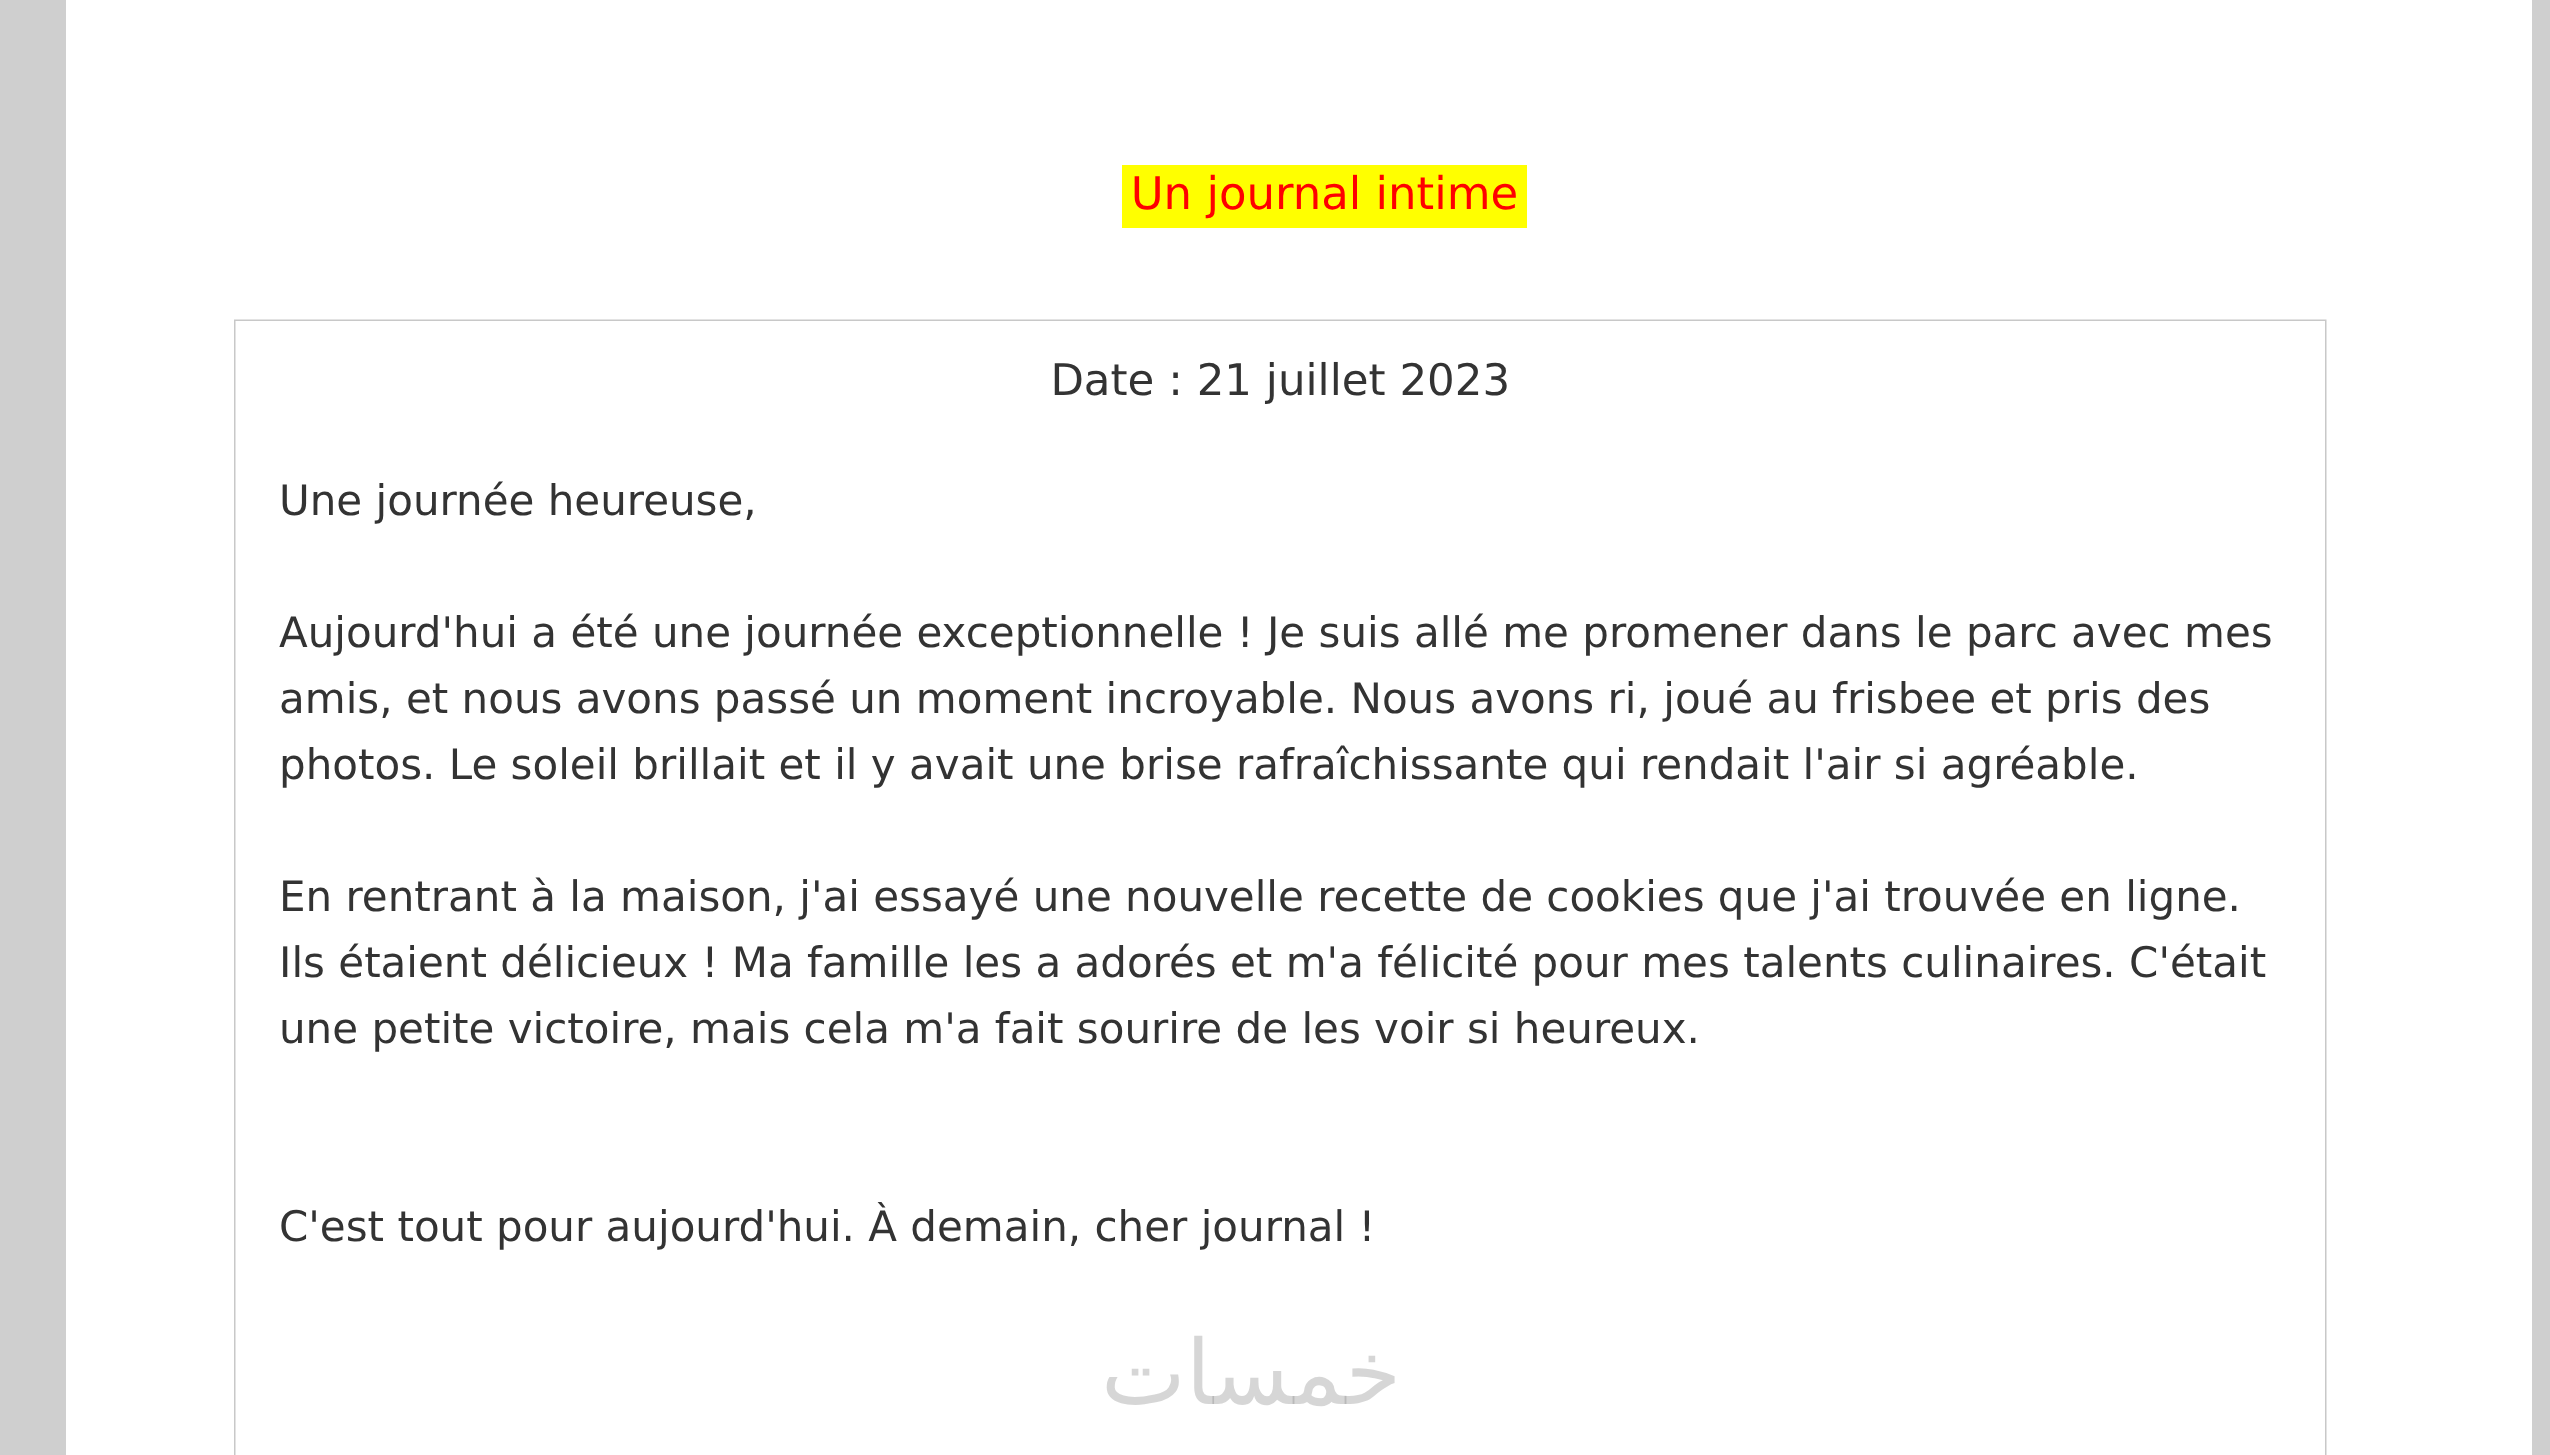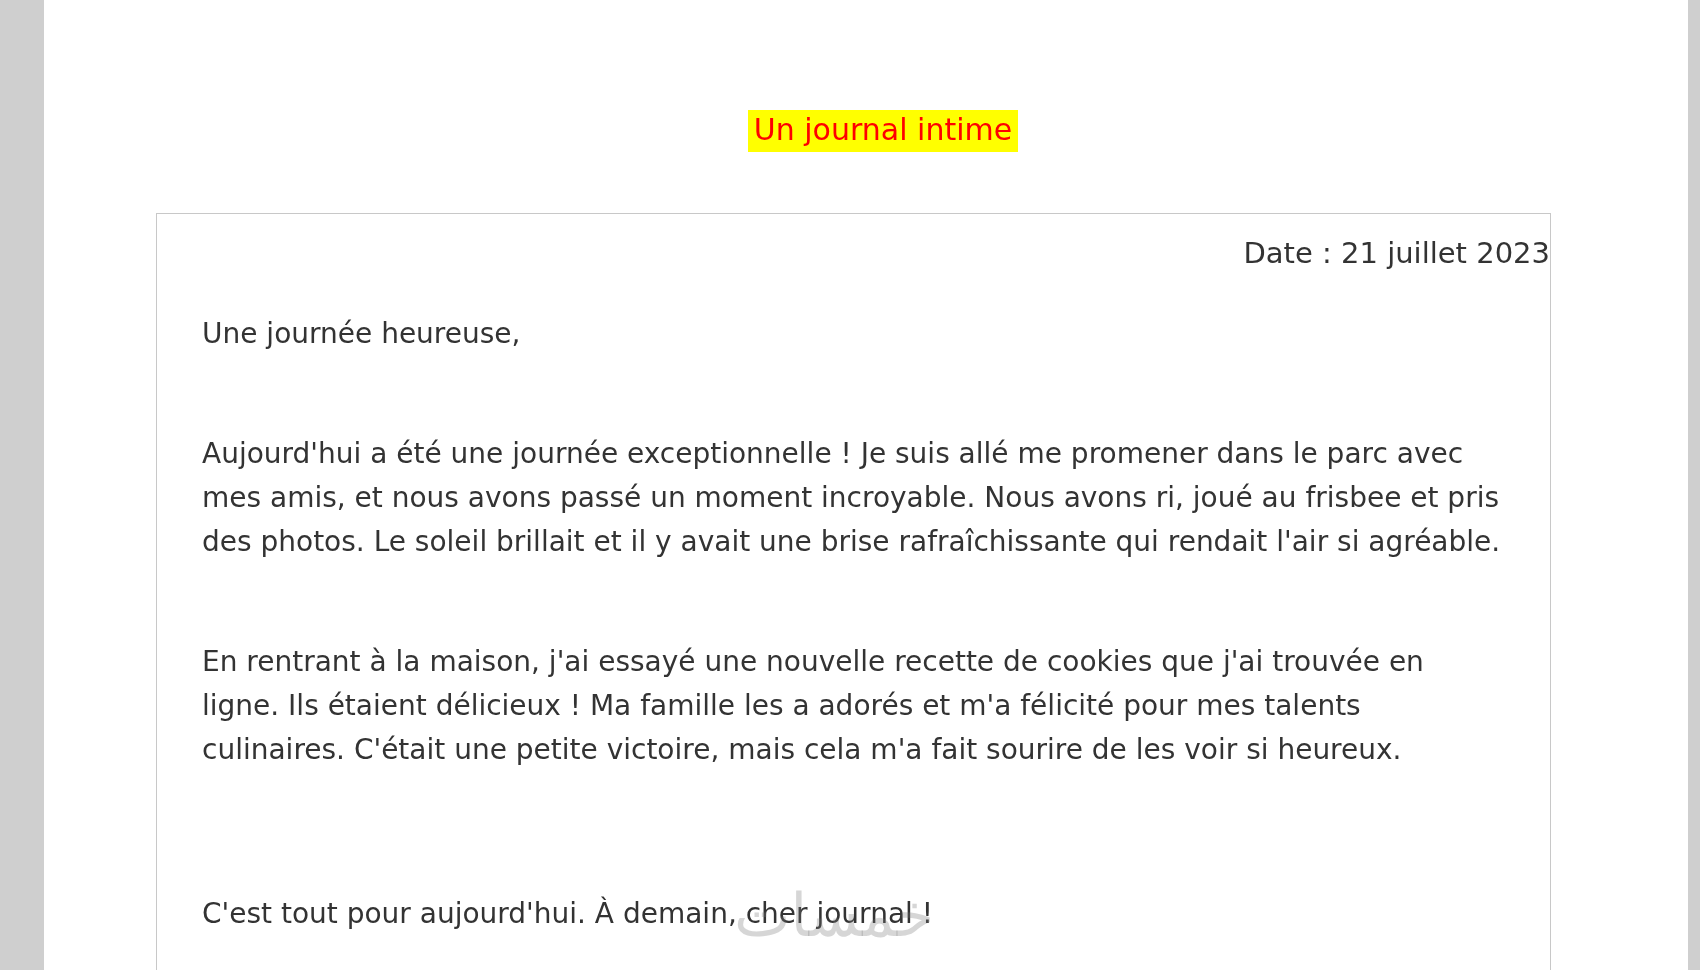--- a/index.html
+++ b/index.html
@@ -72,38 +72,38 @@
     left: 112px;
     top: 213px;
     width: 1395px;
     height: 790px;
     border: 1px solid #c8c8c8;
     box-sizing: border-box;
     background: #ffffff;
   }
 
   .entry-date {
-    text-align: right;
+    text-align: center;
     color: #333333;
     font-size: 29px;
     line-height: 34px;
     margin-top: 22px;
     font-family: "DejaVu Sans", sans-serif;
   }
 
   .entry-body {
     padding: 0 28px 0 29px;
     color: #333333;
     font-size: 28px;
     line-height: 44px;
     font-family: "DejaVu Sans", sans-serif;
   }
 
   .entry-body p {
-    margin: 16px;
+    margin: 0;
     padding: 0;
   }
 
   .para-gap {
     height: 44px;
   }
 
   .salutation {
     margin-top: 42px !important;
   }

